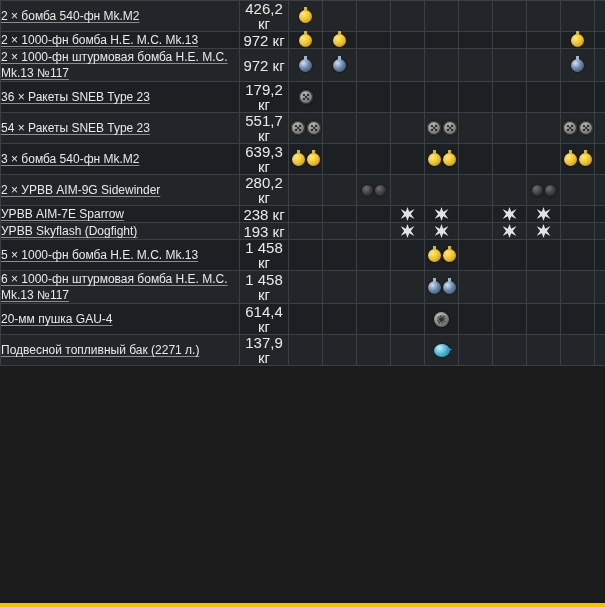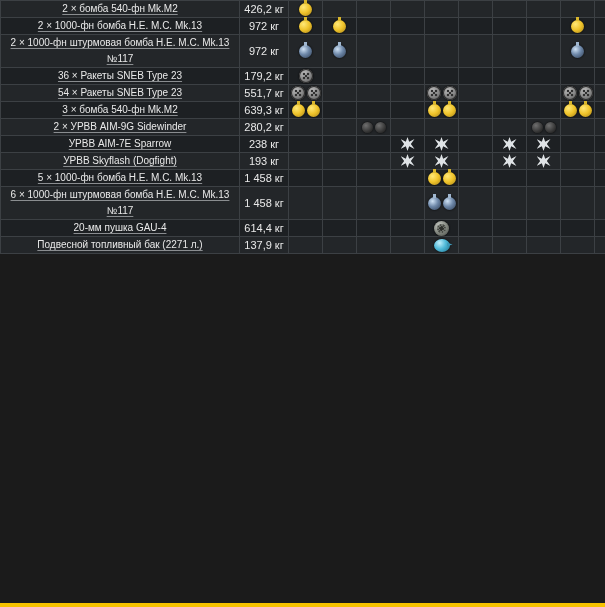--- a/index.html
+++ b/index.html
@@ -25,36 +25,35 @@
   #loadout-table tr.alt {
     background: #1d2023;
   }
   #loadout-table td {
     border: 1px solid #3c4044;
     padding: 0;
     vertical-align: middle;
   }
   td.name-cell {
     width: 238px;
-    text-align: center;
-    font-size: 10px;
+    font-size: 12px;
     line-height: 16px;
     padding: 6px 8px;
     color: #e9e9e9;
   }
   td.name-cell .nm {
     display: inline-block;
     text-decoration: underline;
     text-decoration-color: #8a8d90;
     text-underline-offset: 2px;
   }
   td.mass-cell {
     width: 48px;
     text-align: center;
-    font-size: 11px;
+    font-size: 15px;
     line-height: 15px;
     padding: 4px 3px;
     color: #e9e9e9;
   }
   td.slot {
     width: 33px;
     height: 100%;
     text-align: center;
   }
   .icons {

